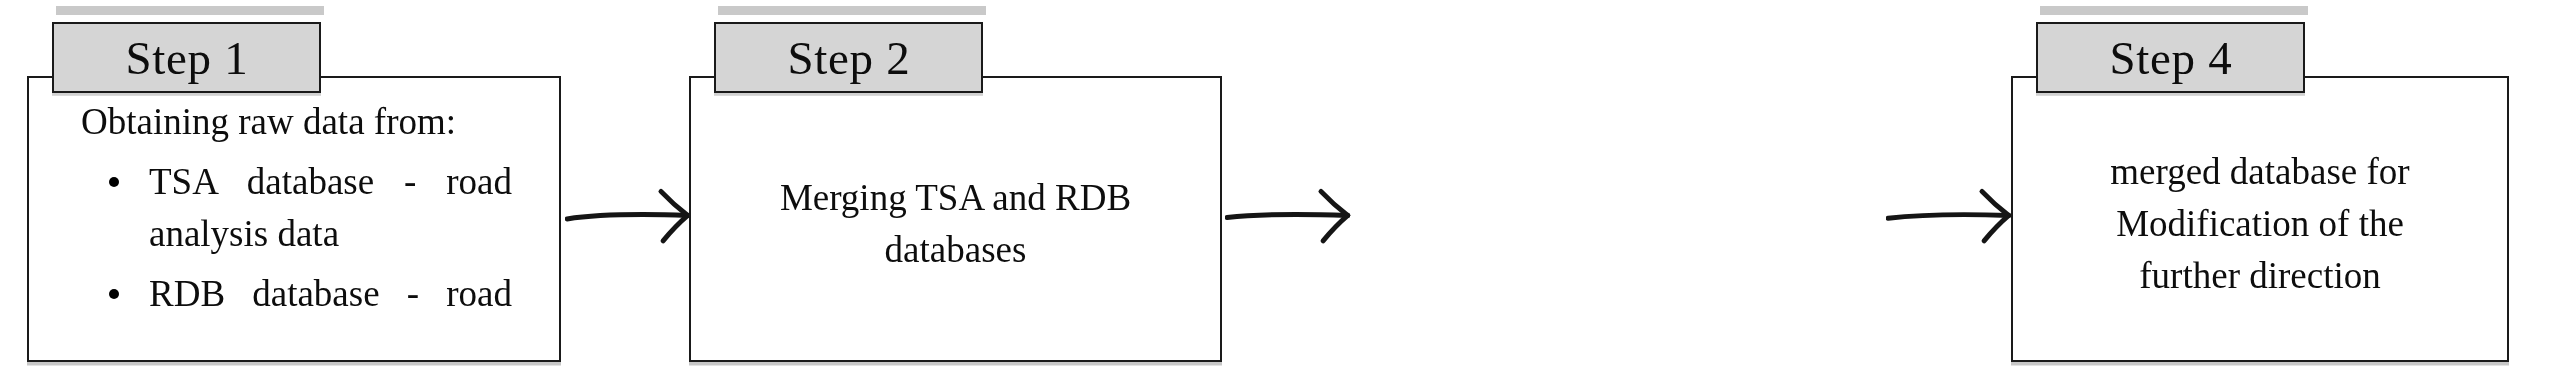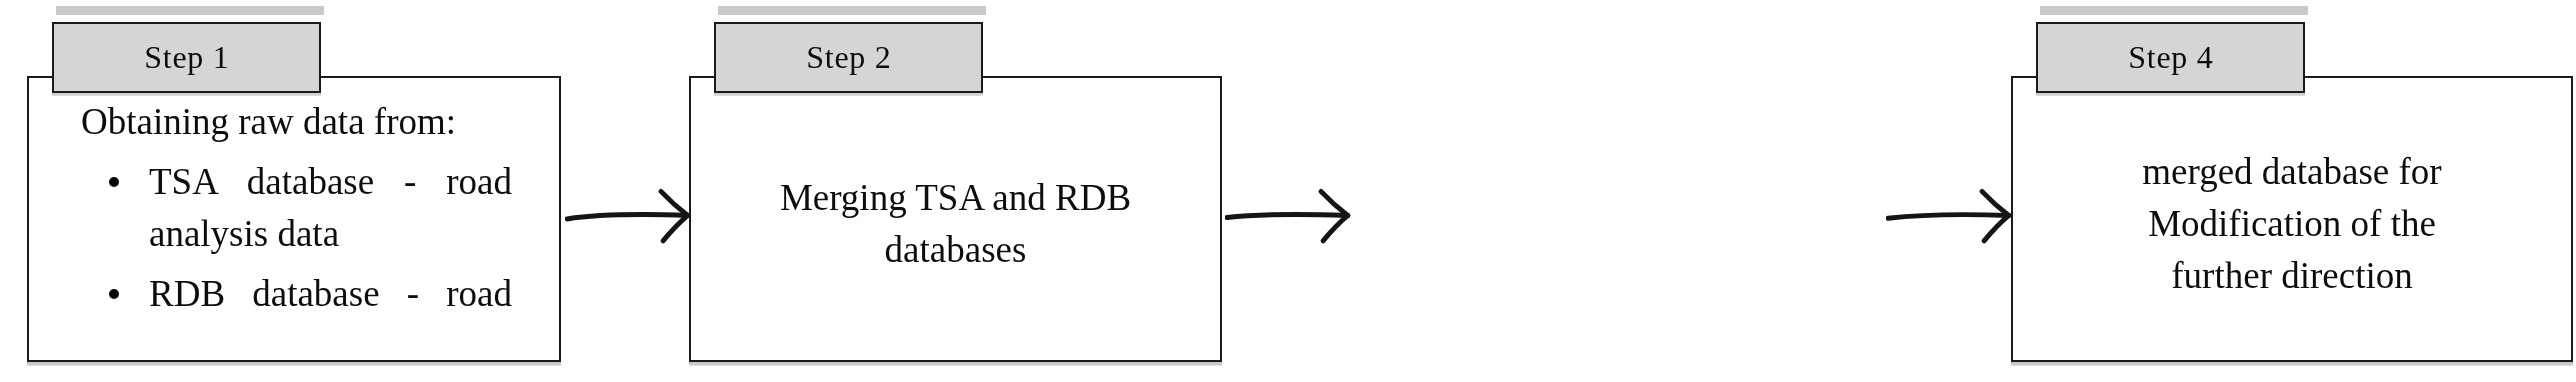--- a/index.html
+++ b/index.html
@@ -26,21 +26,21 @@
     box-shadow: 0 2.8px 0 rgba(0,0,0,0.18);
   }
   
   .tab::before {
     content: "";
     position: absolute;
     left: 1.4px; right: -4.2px; top: -17.7px;
     height: 8.5px;
     background: #c9c9c9;
   }
-  .tab-label { font-size: 32px; letter-spacing: 0.7px; }
+  .tab-label { font-size: 47px; letter-spacing: 0.7px; }
 
   .box {
     position: absolute;
     left: 0; right: 0; top: 76px; bottom: 20.5px;
     border: 2.8px solid #1a1a1a;
     background: #ffffff;
     box-shadow: 0 3.5px 0 rgba(0,0,0,0.22);
     z-index: 1;
   }
 
@@ -127,21 +127,21 @@
     <path d="M139,83 C154,65 167,53 174,47"></path>
   </svg>
 
 
   <svg class="arrow" style="left:1886px;" viewBox="0 0 180 90" aria-hidden="true">
     <path d="M3,51 C55,45 115,45 174,47"></path>
     <path d="M136,13 C153,31 166,41 174,47"></path>
     <path d="M139,83 C154,65 167,53 174,47"></path>
   </svg>
 
-  <section class="step" style="left:2011px; width:562px;">
+  <section class="step" style="left:2011px; width:498px;">
     <div class="tab">
       <span class="tab-label">Step 4</span>
     </div>
     <div class="box box-center">
       <span class="line">merged database for</span>
       <span class="line">Modification of the</span>
       <span class="line">further direction</span>
     </div>
   </section>
 

